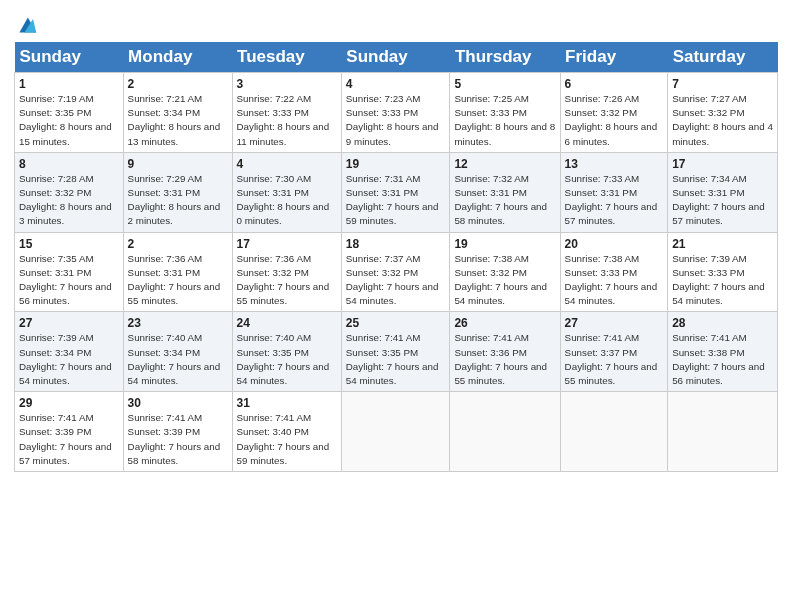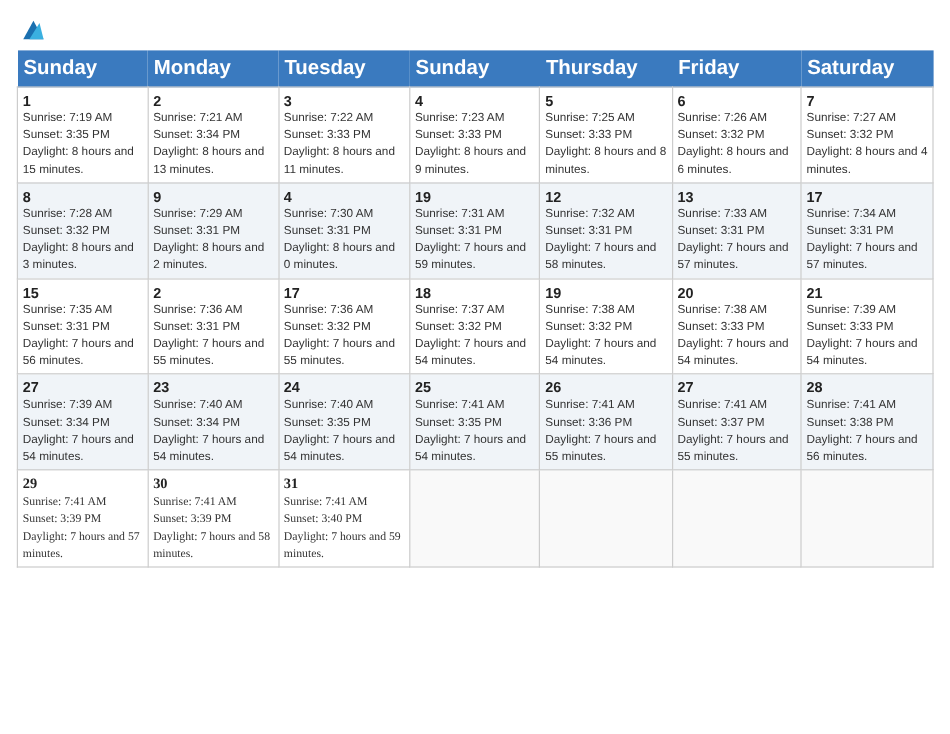--- a/index.html
+++ b/index.html
@@ -90,21 +90,20 @@
       font-size: 9.8px;
       color: #333;
       line-height: 1.45;
     }
     .empty-cell {
       background-color: #f9f9f9 !important;
     }
     
     .calendar-table tr:last-child td {
       height: 72px;
-      font-family: Liberation Serif, serif;
     }
   </style>
 </head>
 <body>
 
 <div class="container">
   <div class="header-row">
     <div class="logo">
       <svg class="logo-arrow" viewBox="0 0 26 26">
         <polygon points="4,22 14,4 24,22" fill="#1a6faf"></polygon>

